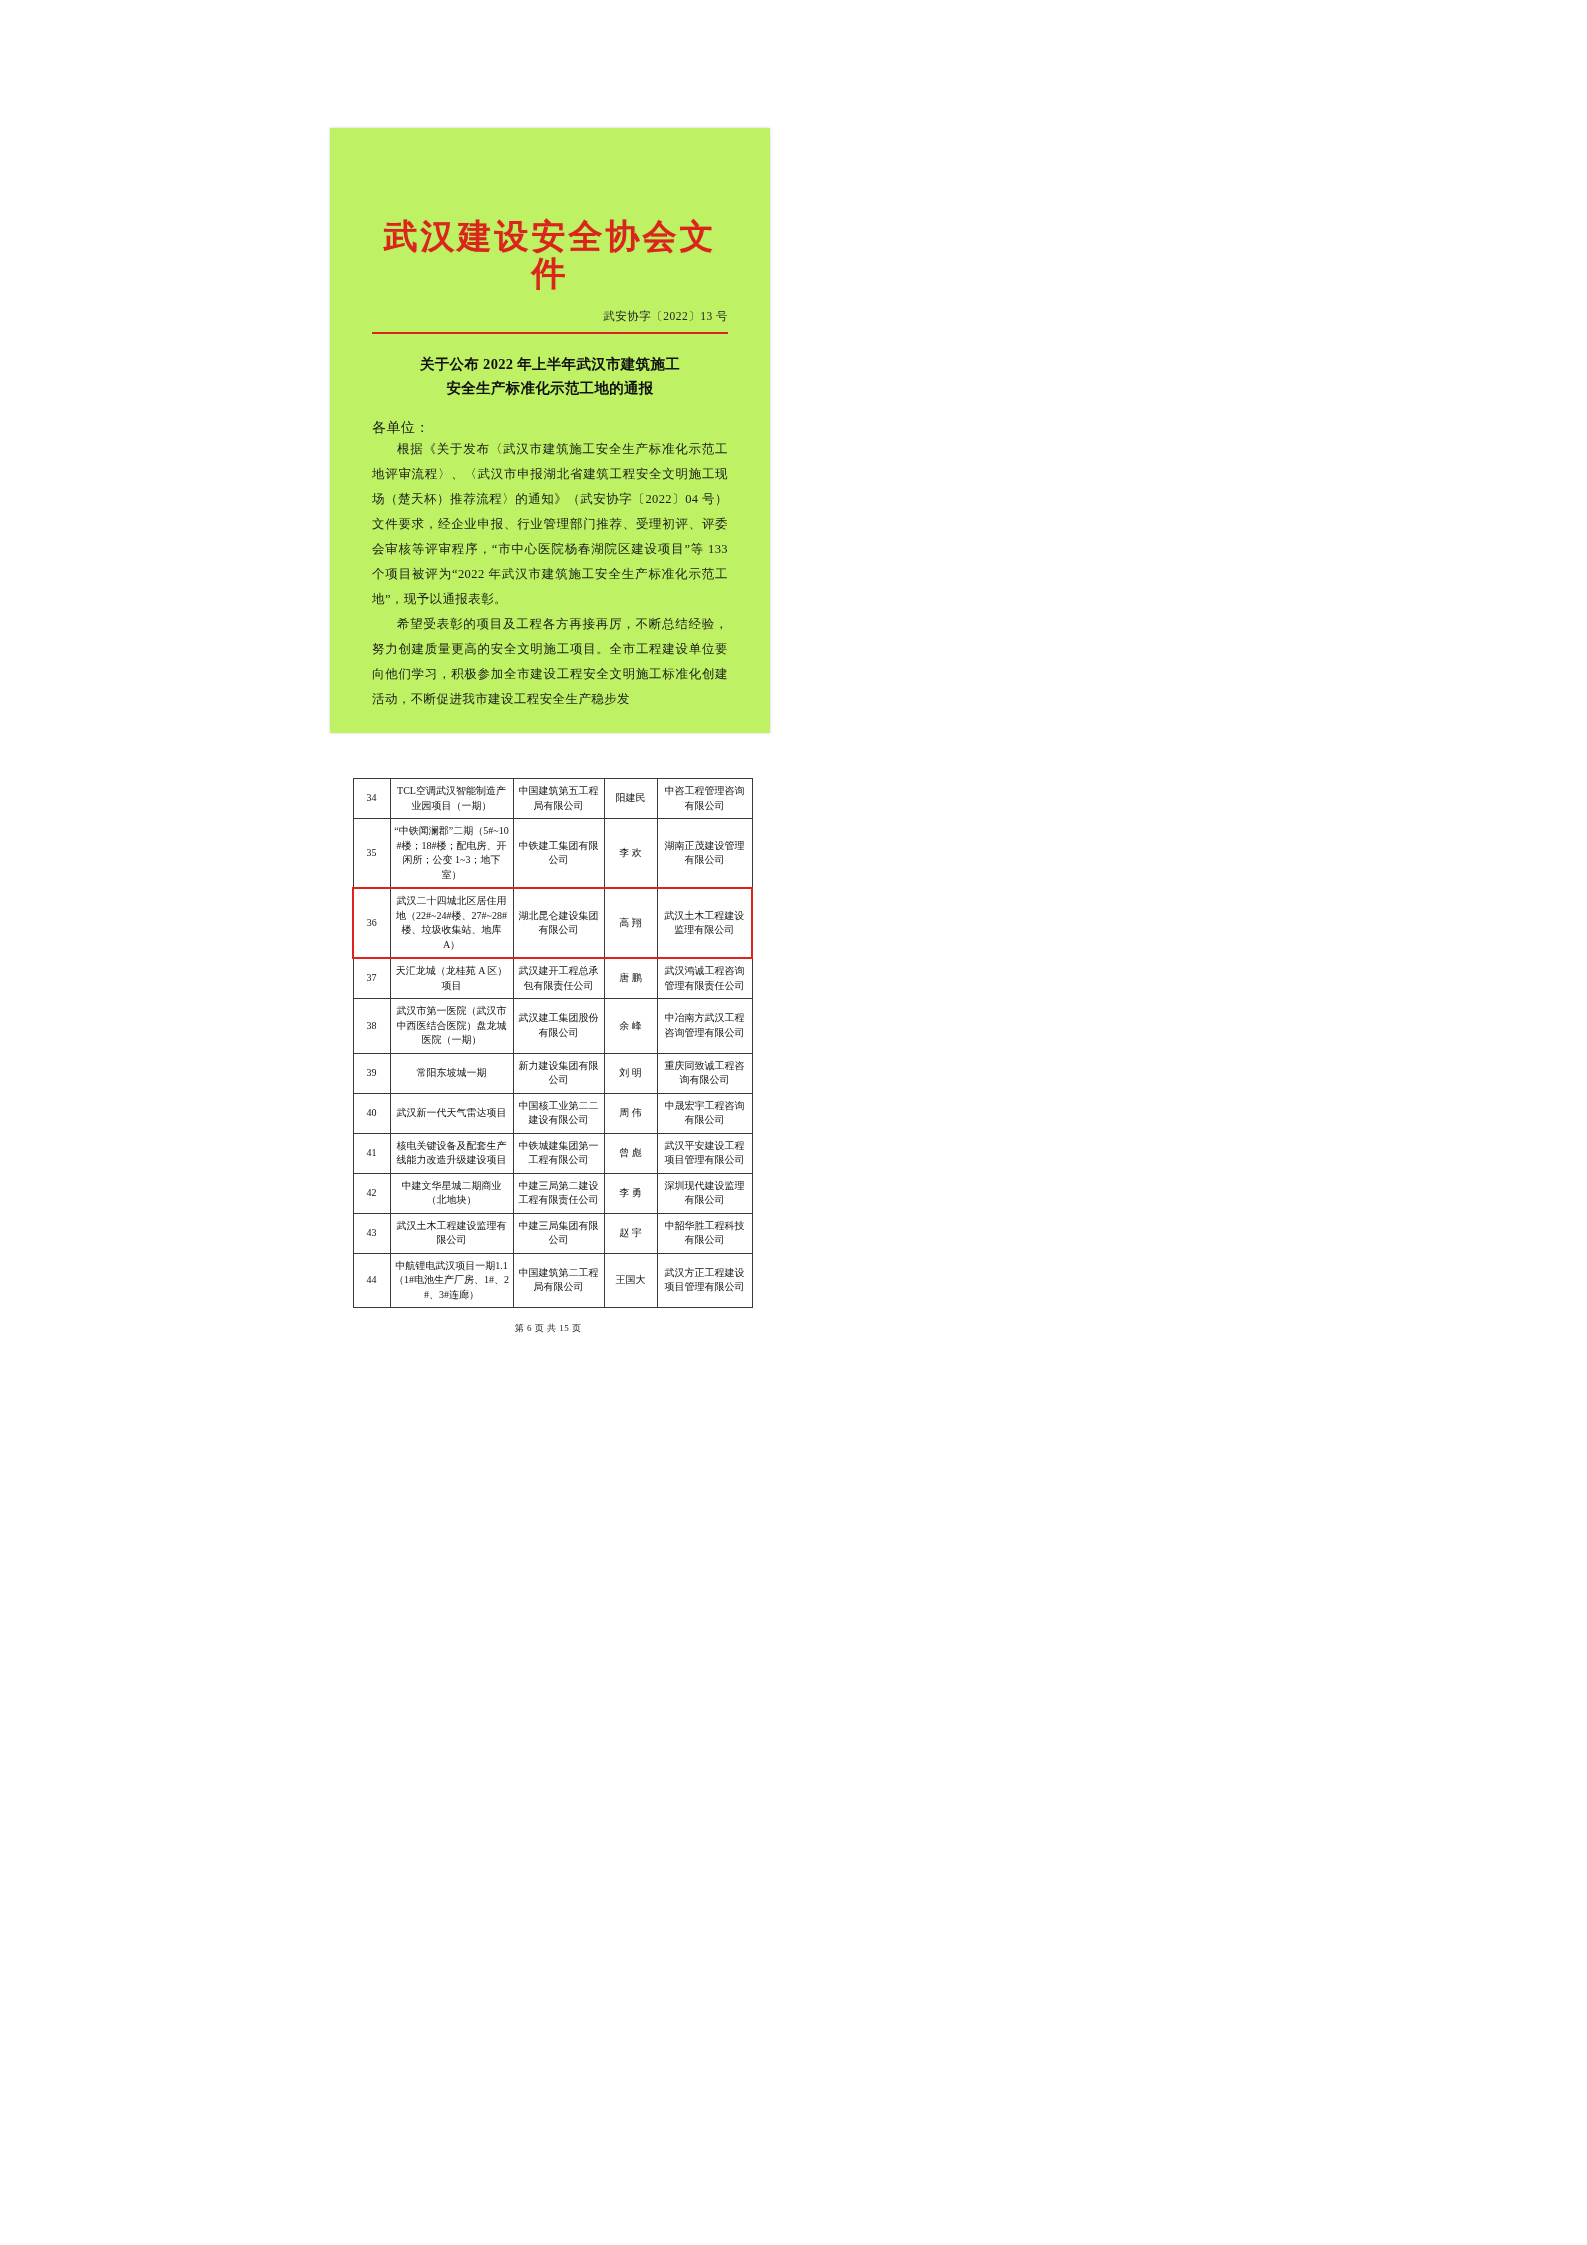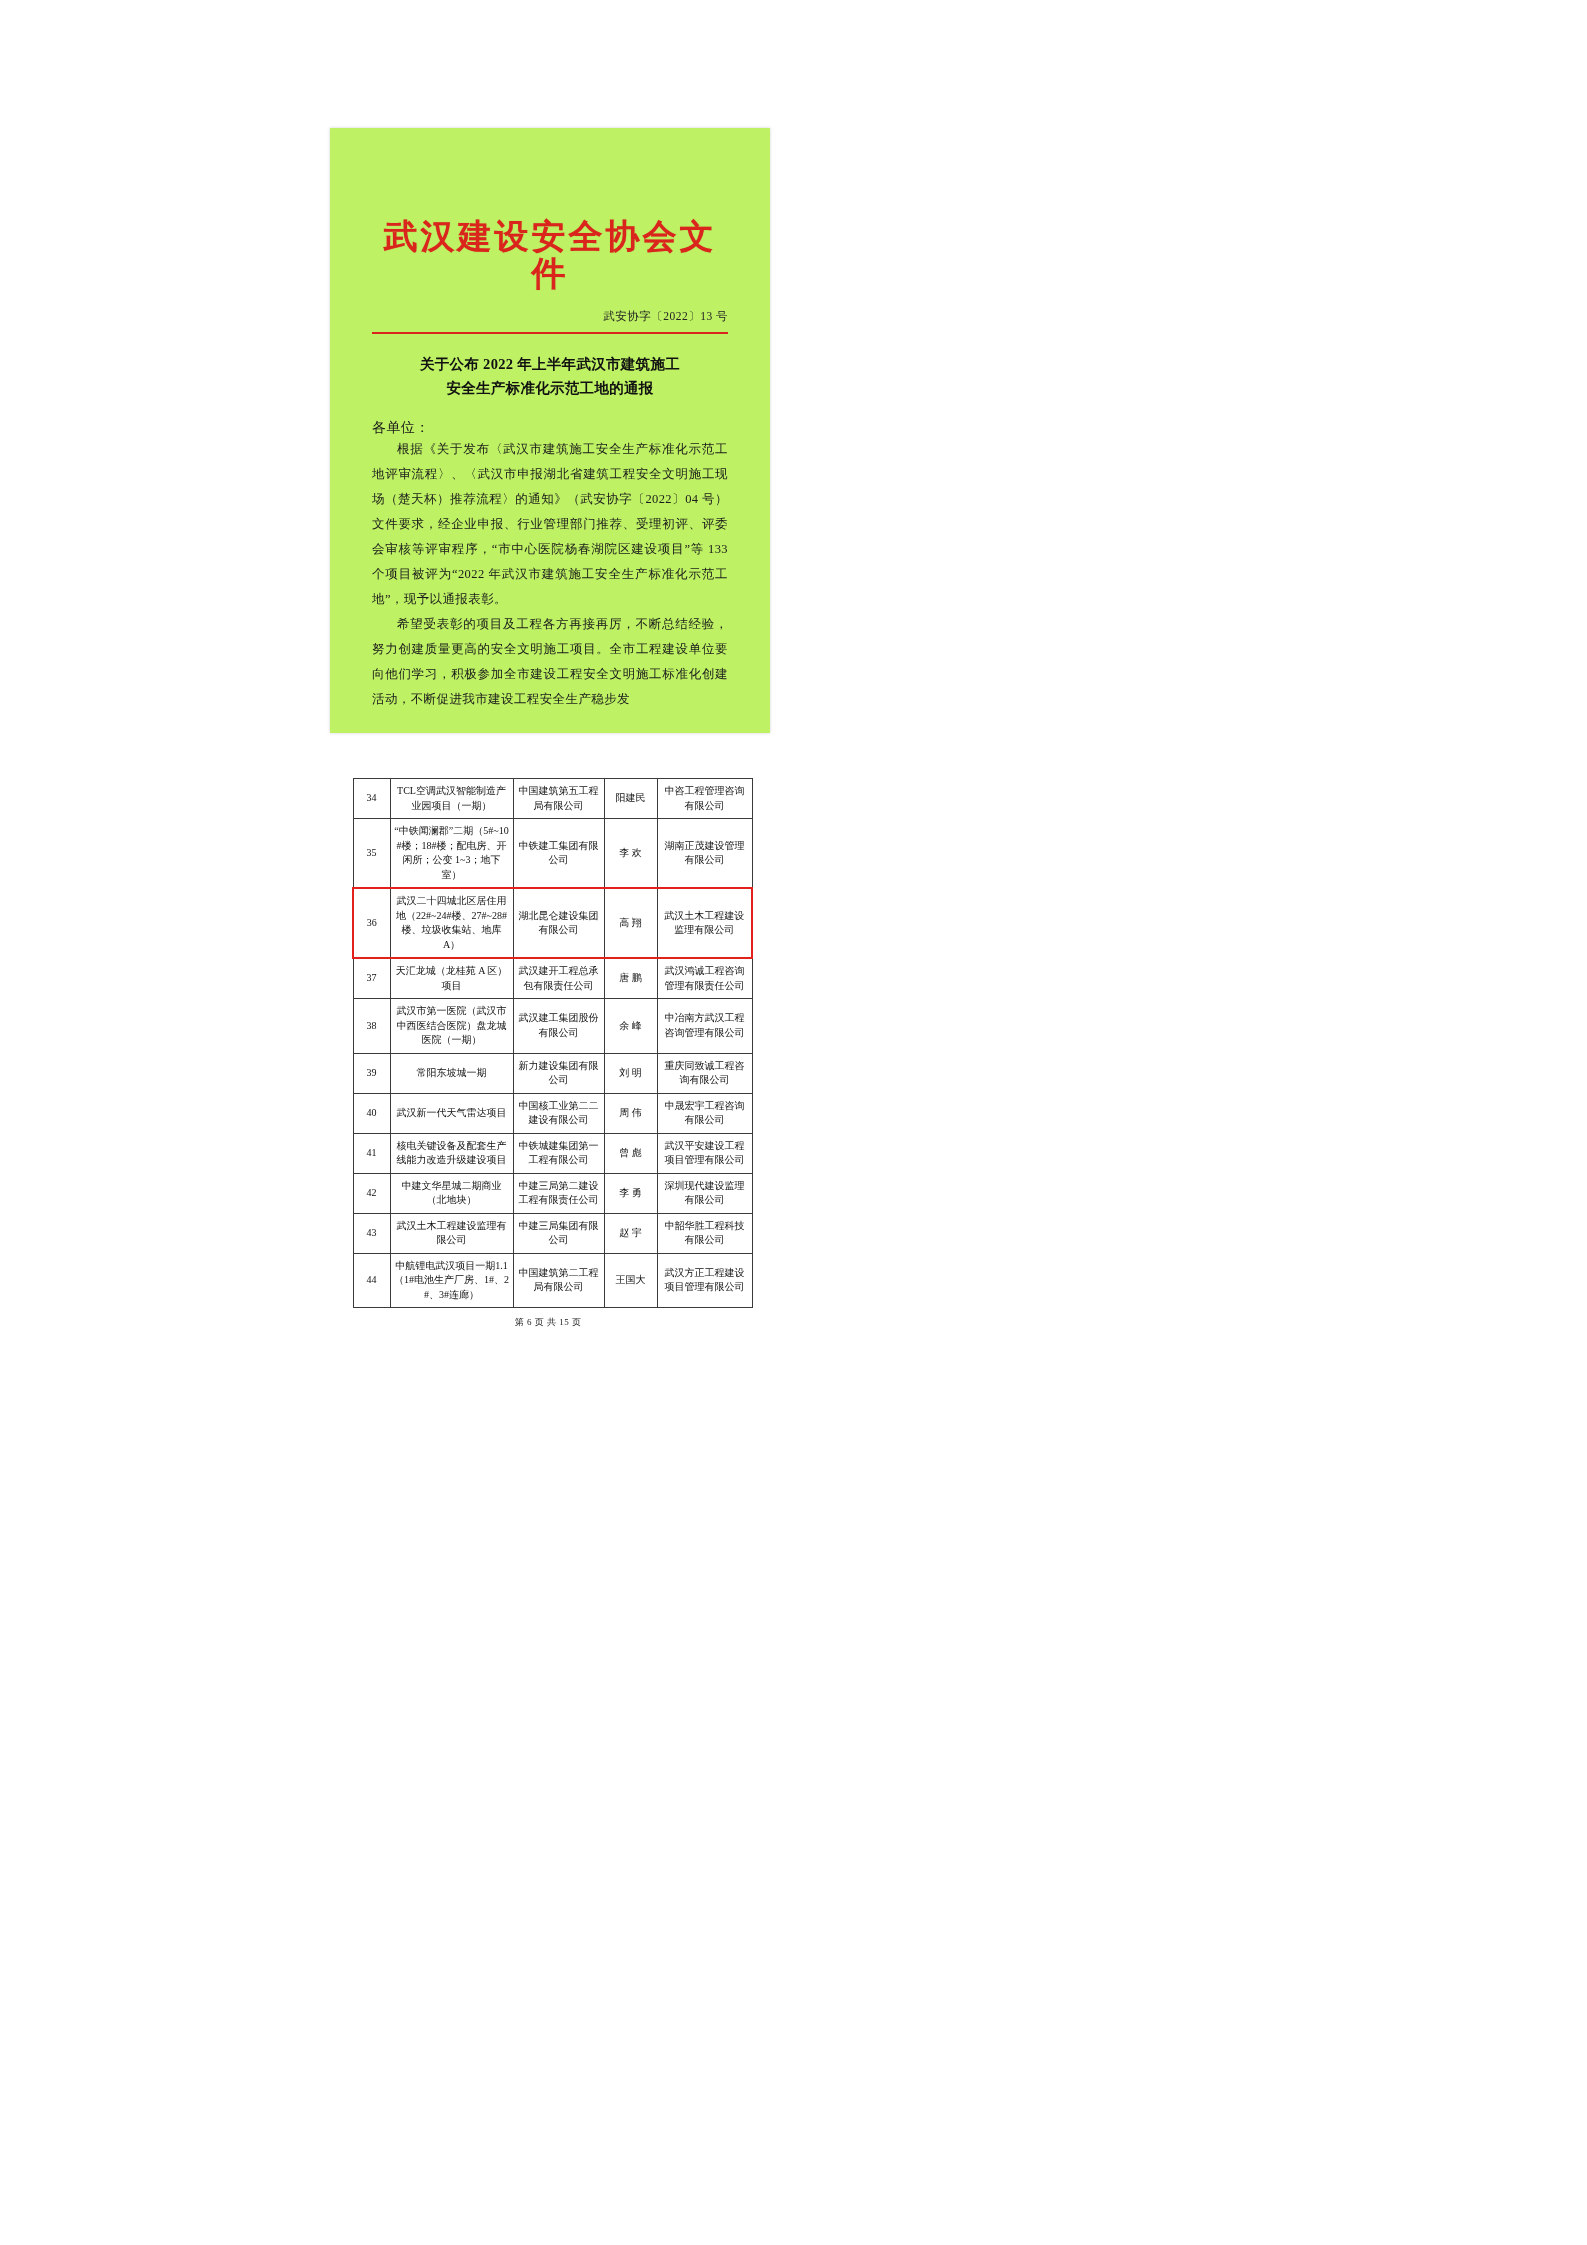--- a/index.html
+++ b/index.html
@@ -111,21 +111,21 @@
   tr.highlight td {
     border-top: 2px solid #e2211c;
     border-bottom: 2px solid #e2211c;
   }
   tr.highlight td:first-child { border-left: 2px solid #e2211c; }
   tr.highlight td:last-child  { border-right: 2px solid #e2211c; }
 
   .table-foot {
     text-align: center;
     font-size: 9px;
-    margin-top: 8px;
+    margin-top: 14px;
     letter-spacing: 0.5px;
     color: #222;
   }
 </style>
 </head>
 <body>
 
 <div class="scan-page1">
   <div class="inner">
     <div class="doc-title">武汉建设安全协会文件</div>

